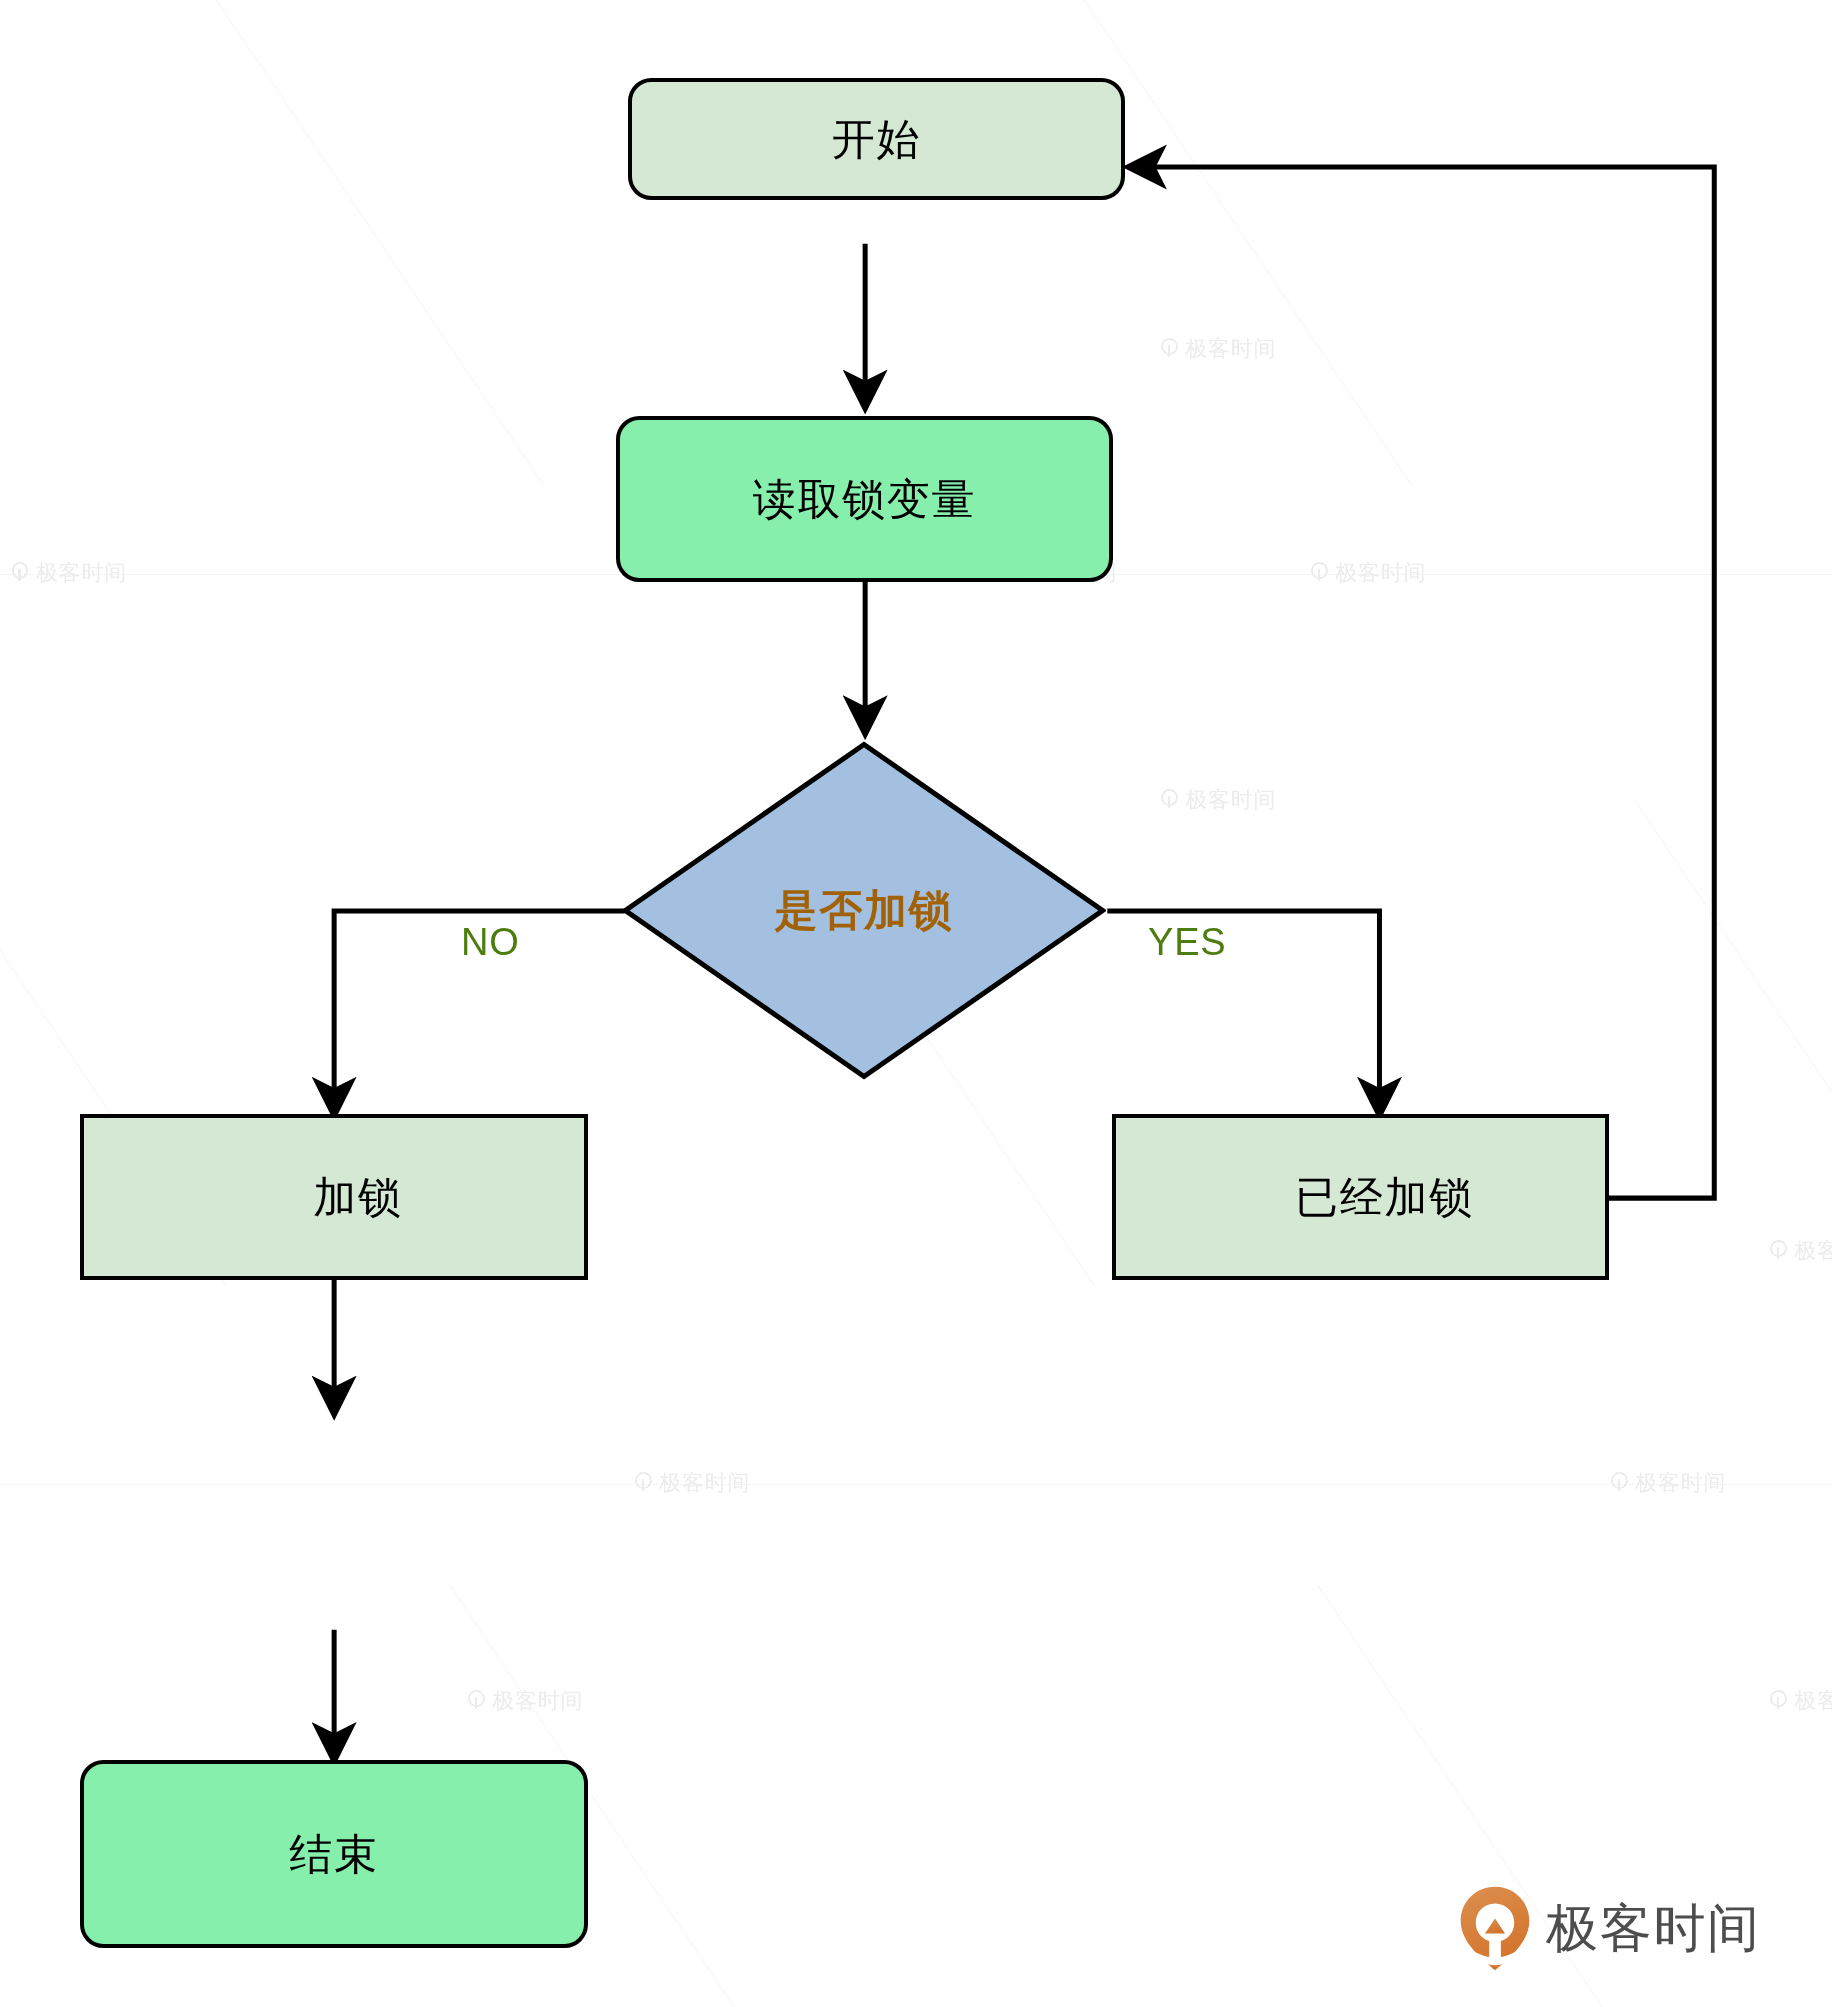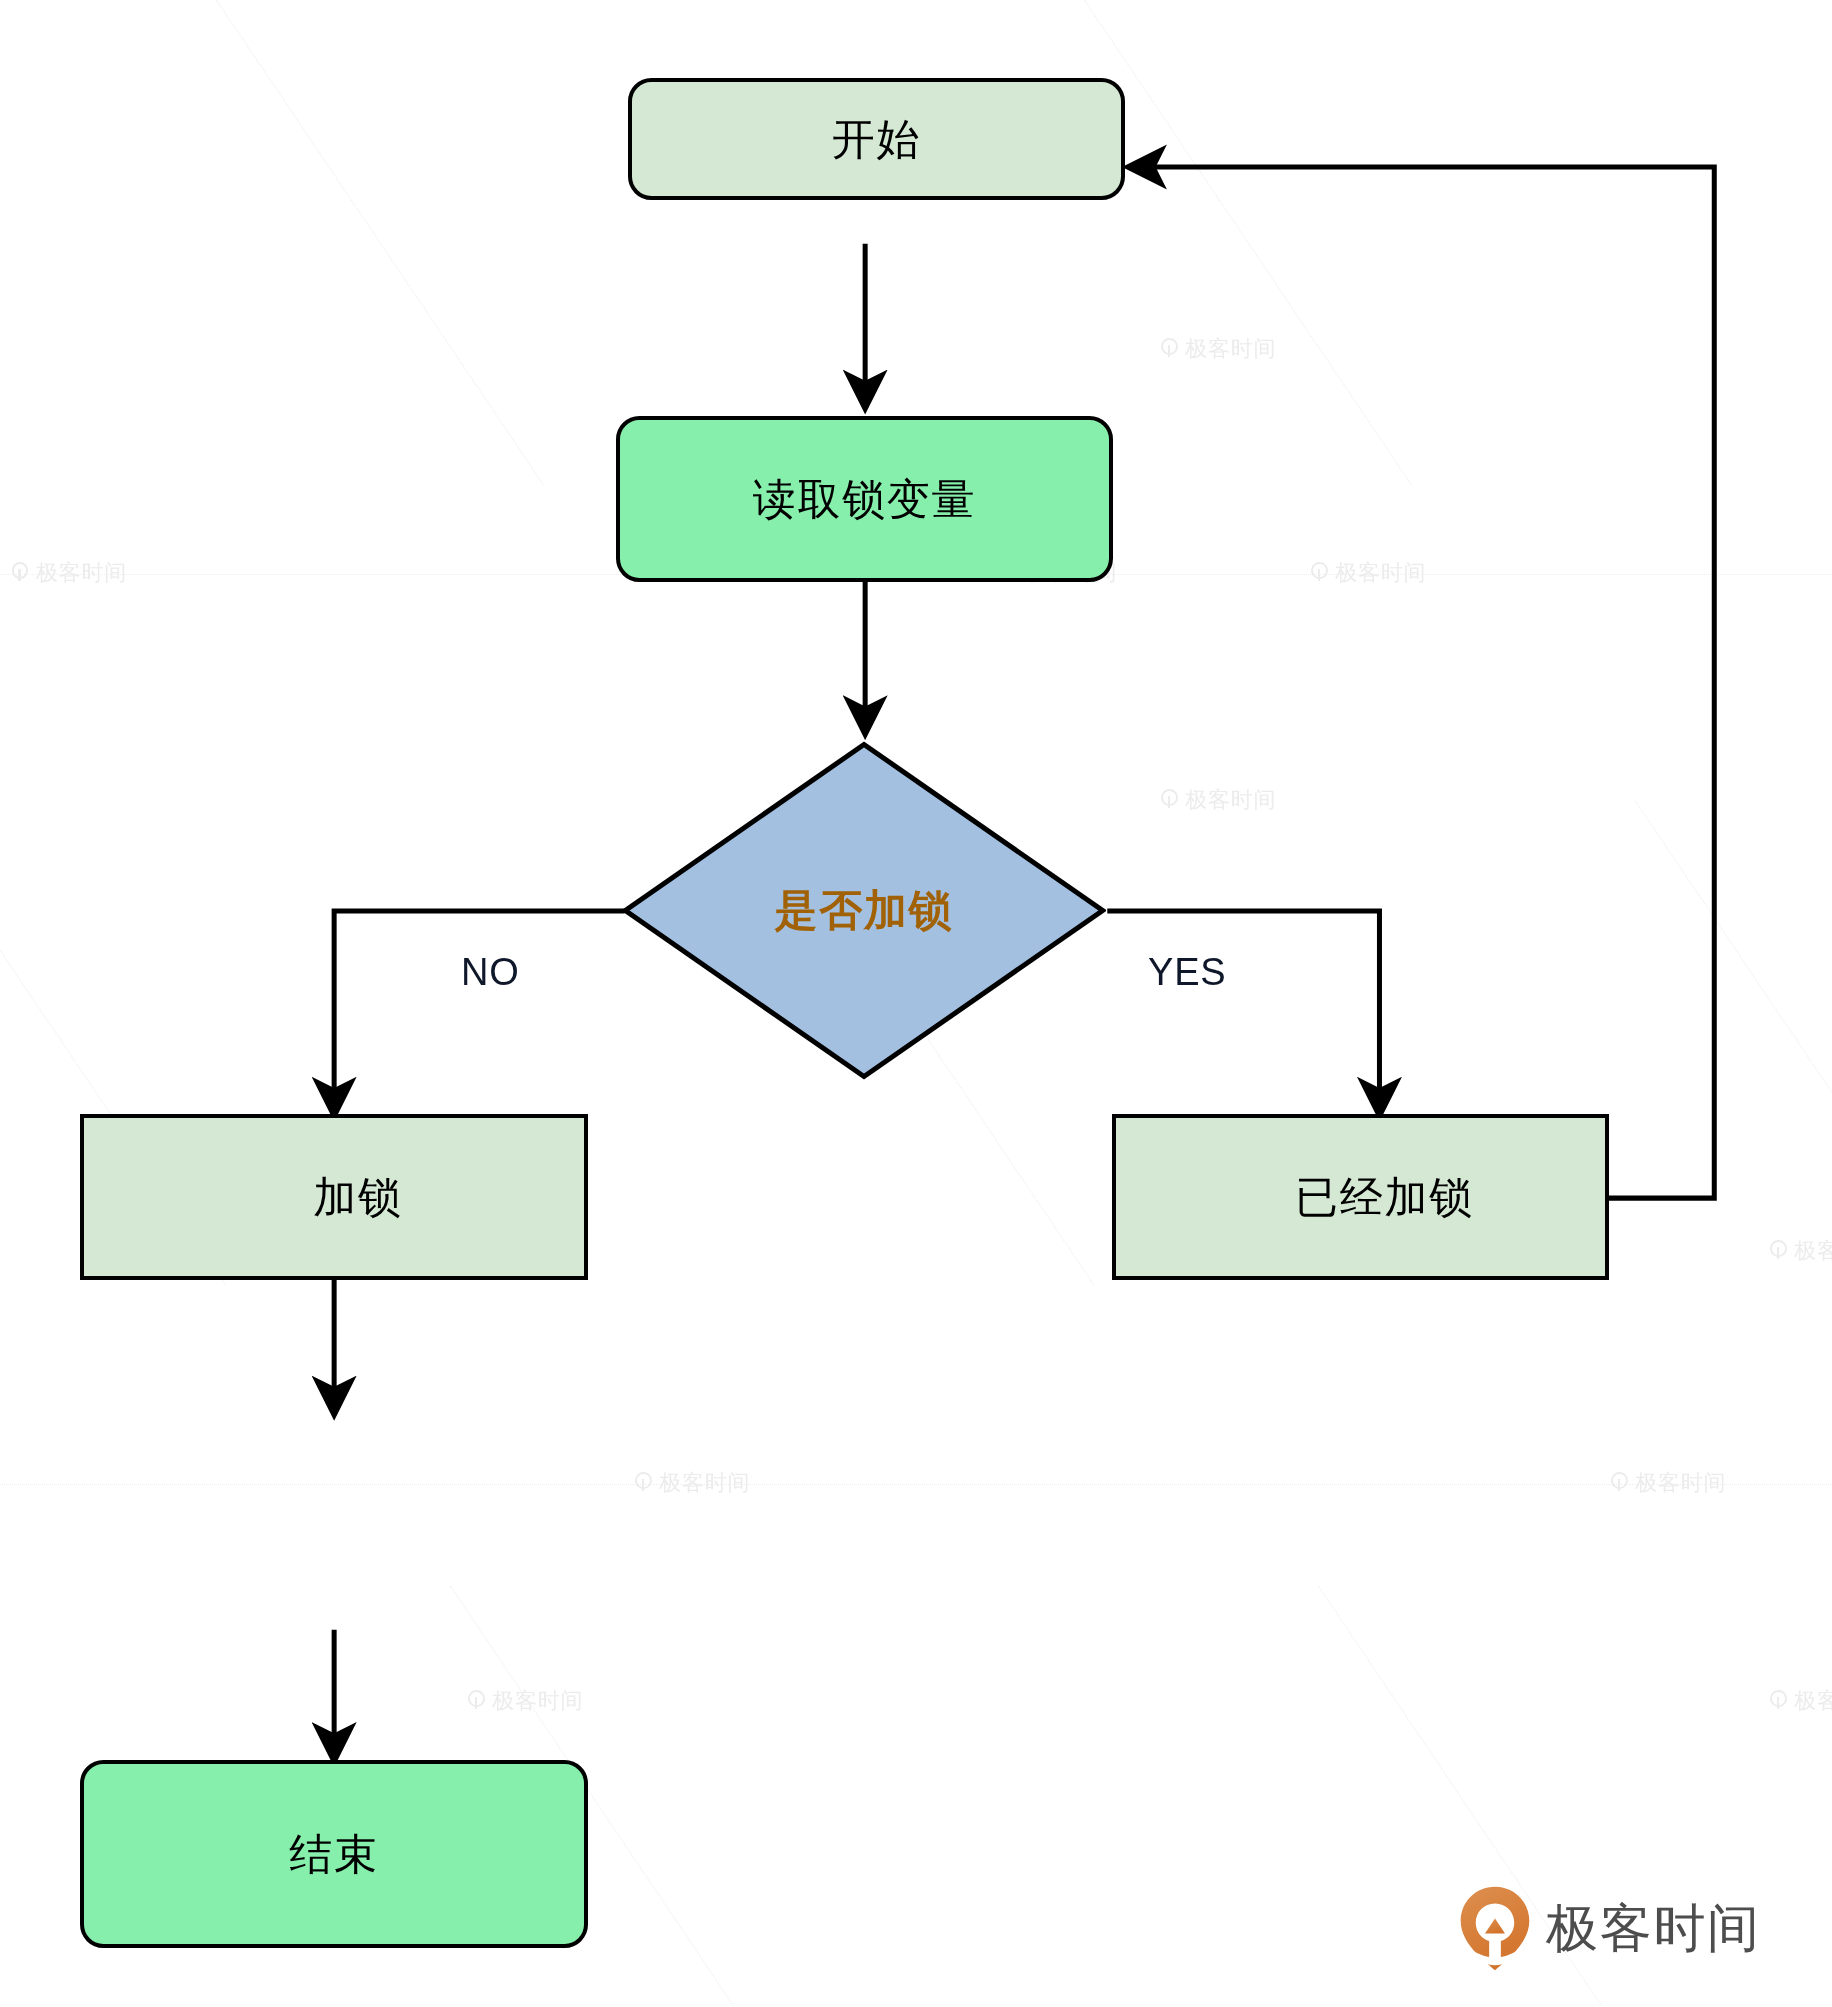--- a/index.html
+++ b/index.html
@@ -108,25 +108,24 @@
     font-size: 43px;
     letter-spacing: 1.7px;
     color: #a16207;
     font-family: "Liberation Sans", "DejaVu Sans", sans-serif;
     pointer-events: none;
     font-weight: bold;
   }
   .edge-label {
     position: absolute;
     font-size: 38px;
-    color: #0f172a;
+    color: #4d7c0f;
     letter-spacing: 0.8px;
     font-family: "Liberation Sans", "DejaVu Sans", sans-serif;
     white-space: nowrap;
-    margin-top: 30px;
   }
   svg.edges {
     position: absolute;
     left: 0; top: 0;
     width: 1833px;
     height: 2008px;
     overflow: visible;
   }
 
   

